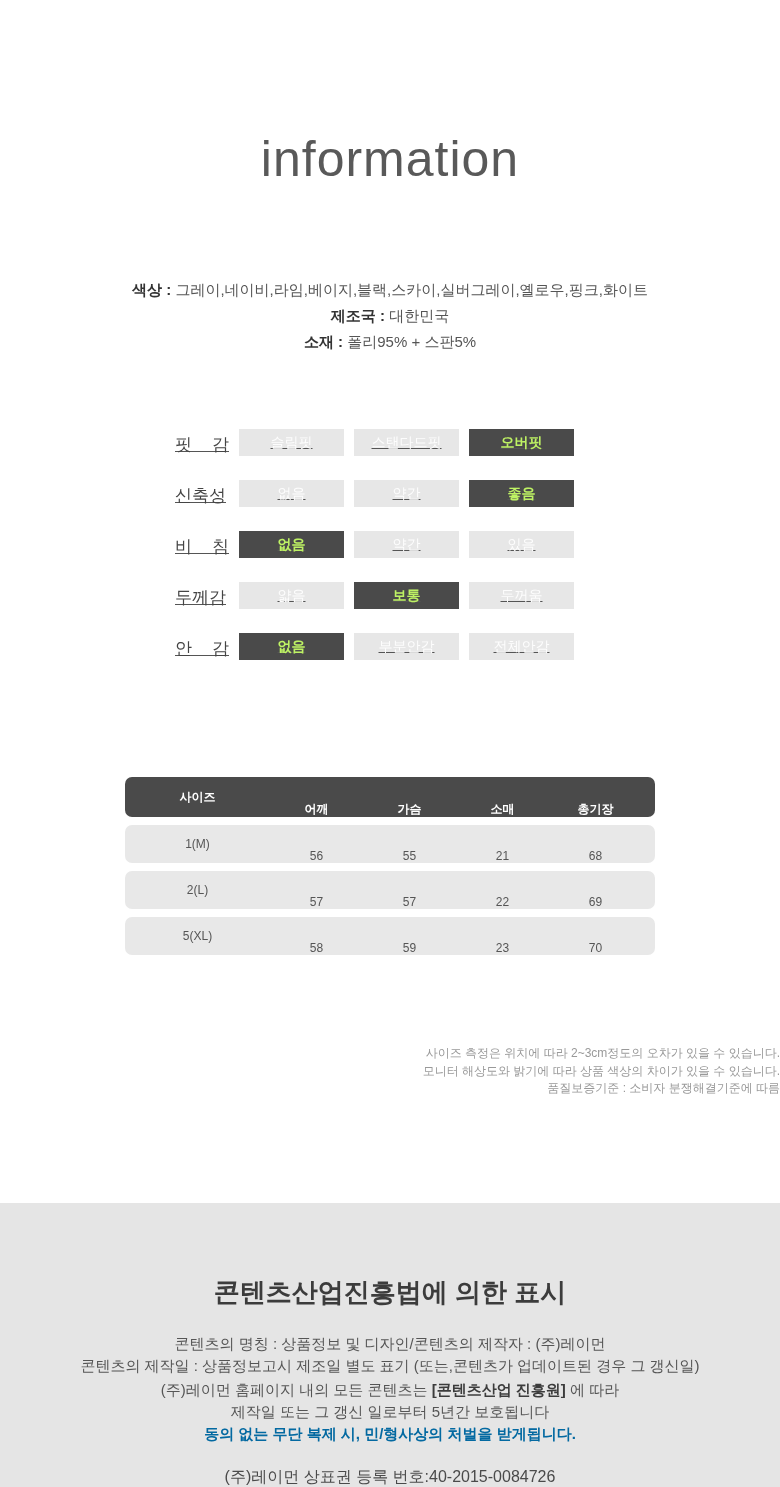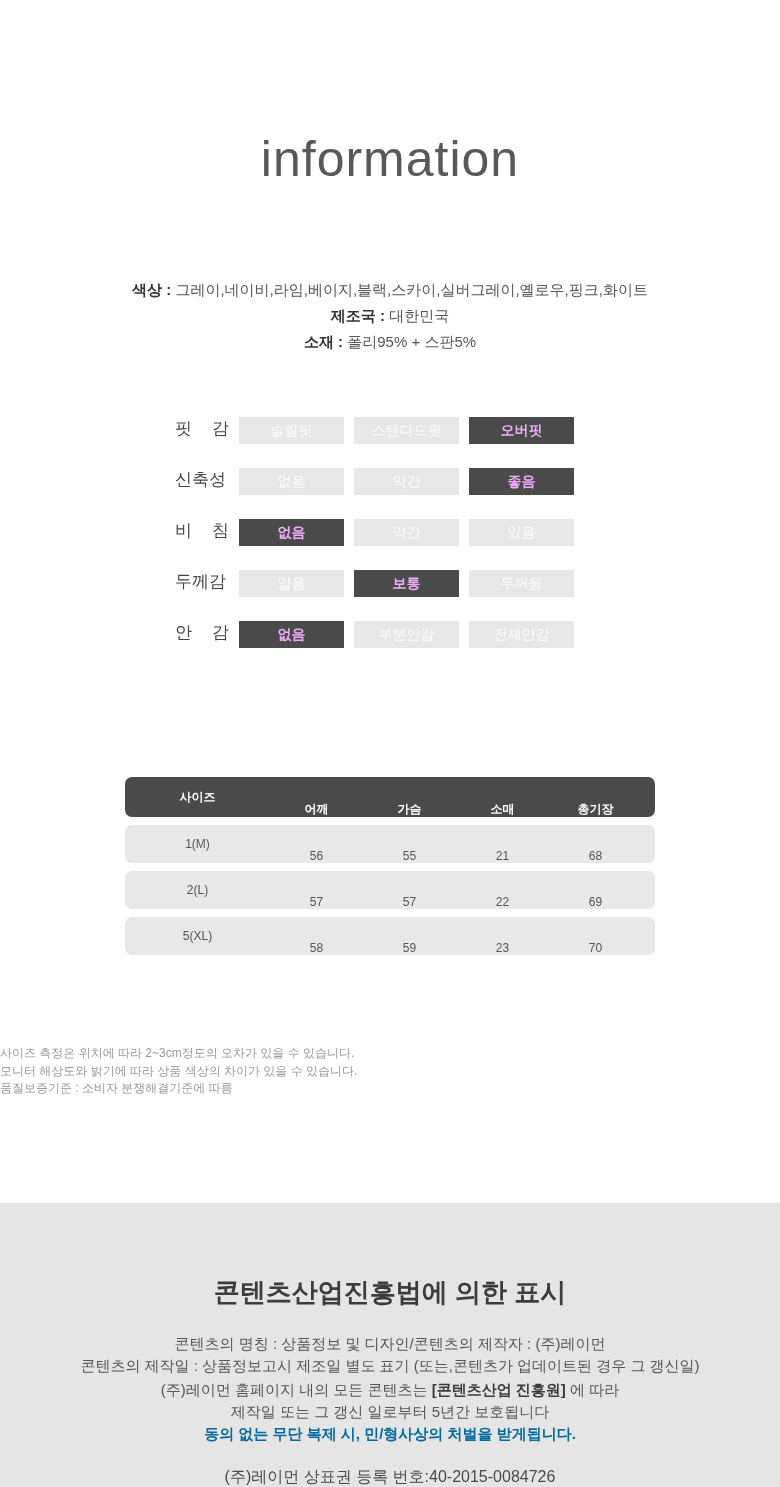--- a/index.html
+++ b/index.html
@@ -36,23 +36,24 @@
   .info-sep { font-weight: bold; color: #333; }
 
   
   .fit-table {
     margin-top: 62px;
     margin-left: 175px;
     width: 414px;
   }
   .fit-row {
     display: flex;
-    align-items: flex-start;
+    align-items: flex-end;
     height: 39px;
     margin-bottom: 12px;
+    text-decoration: underline;
   }
   .fit-label {
     display: inline-block;
     width: 54px;
     font-size: 17px;
     color: #444;
     text-align: justify;
     text-align-last: justify;
     white-space: nowrap;
   }
@@ -62,21 +63,21 @@
     line-height: 27px;
     text-align: center;
     font-size: 14px;
     background: #e7e7e7;
     color: #fdfdfd;
     margin-left: 10px;
   }
   .fit-row .chip:first-of-type { margin-left: 25px; }
   .chip.sel {
     background: #4a4a4a;
-    color: #f0abfc;
+    color: #bef264;
     font-weight: bold;
   }
 
   
   .size-table {
     margin-top: 117px;
     margin-left: 125px;
     width: 530px;
   }
   .size-row {
@@ -96,21 +97,21 @@
     color: #ffffff;
     font-weight: bold;
   }
   .size-cell { text-align: center; }
   .size-cell.c0 { width: 145px; }
   .size-cell.c1, .size-cell.c2, .size-cell.c3, .size-cell.c4 { width: 93px; margin-top: 24px; }
 
   
   .notes {
     margin-top: 90px;
-    text-align: left;
+    text-align: right;
     font-size: 12px;
     line-height: 17.5px;
     color: #999;
   }
 
   
   .footer {
     margin-top: 105px;
     height: 369px;
     background: #e5e5e5;

